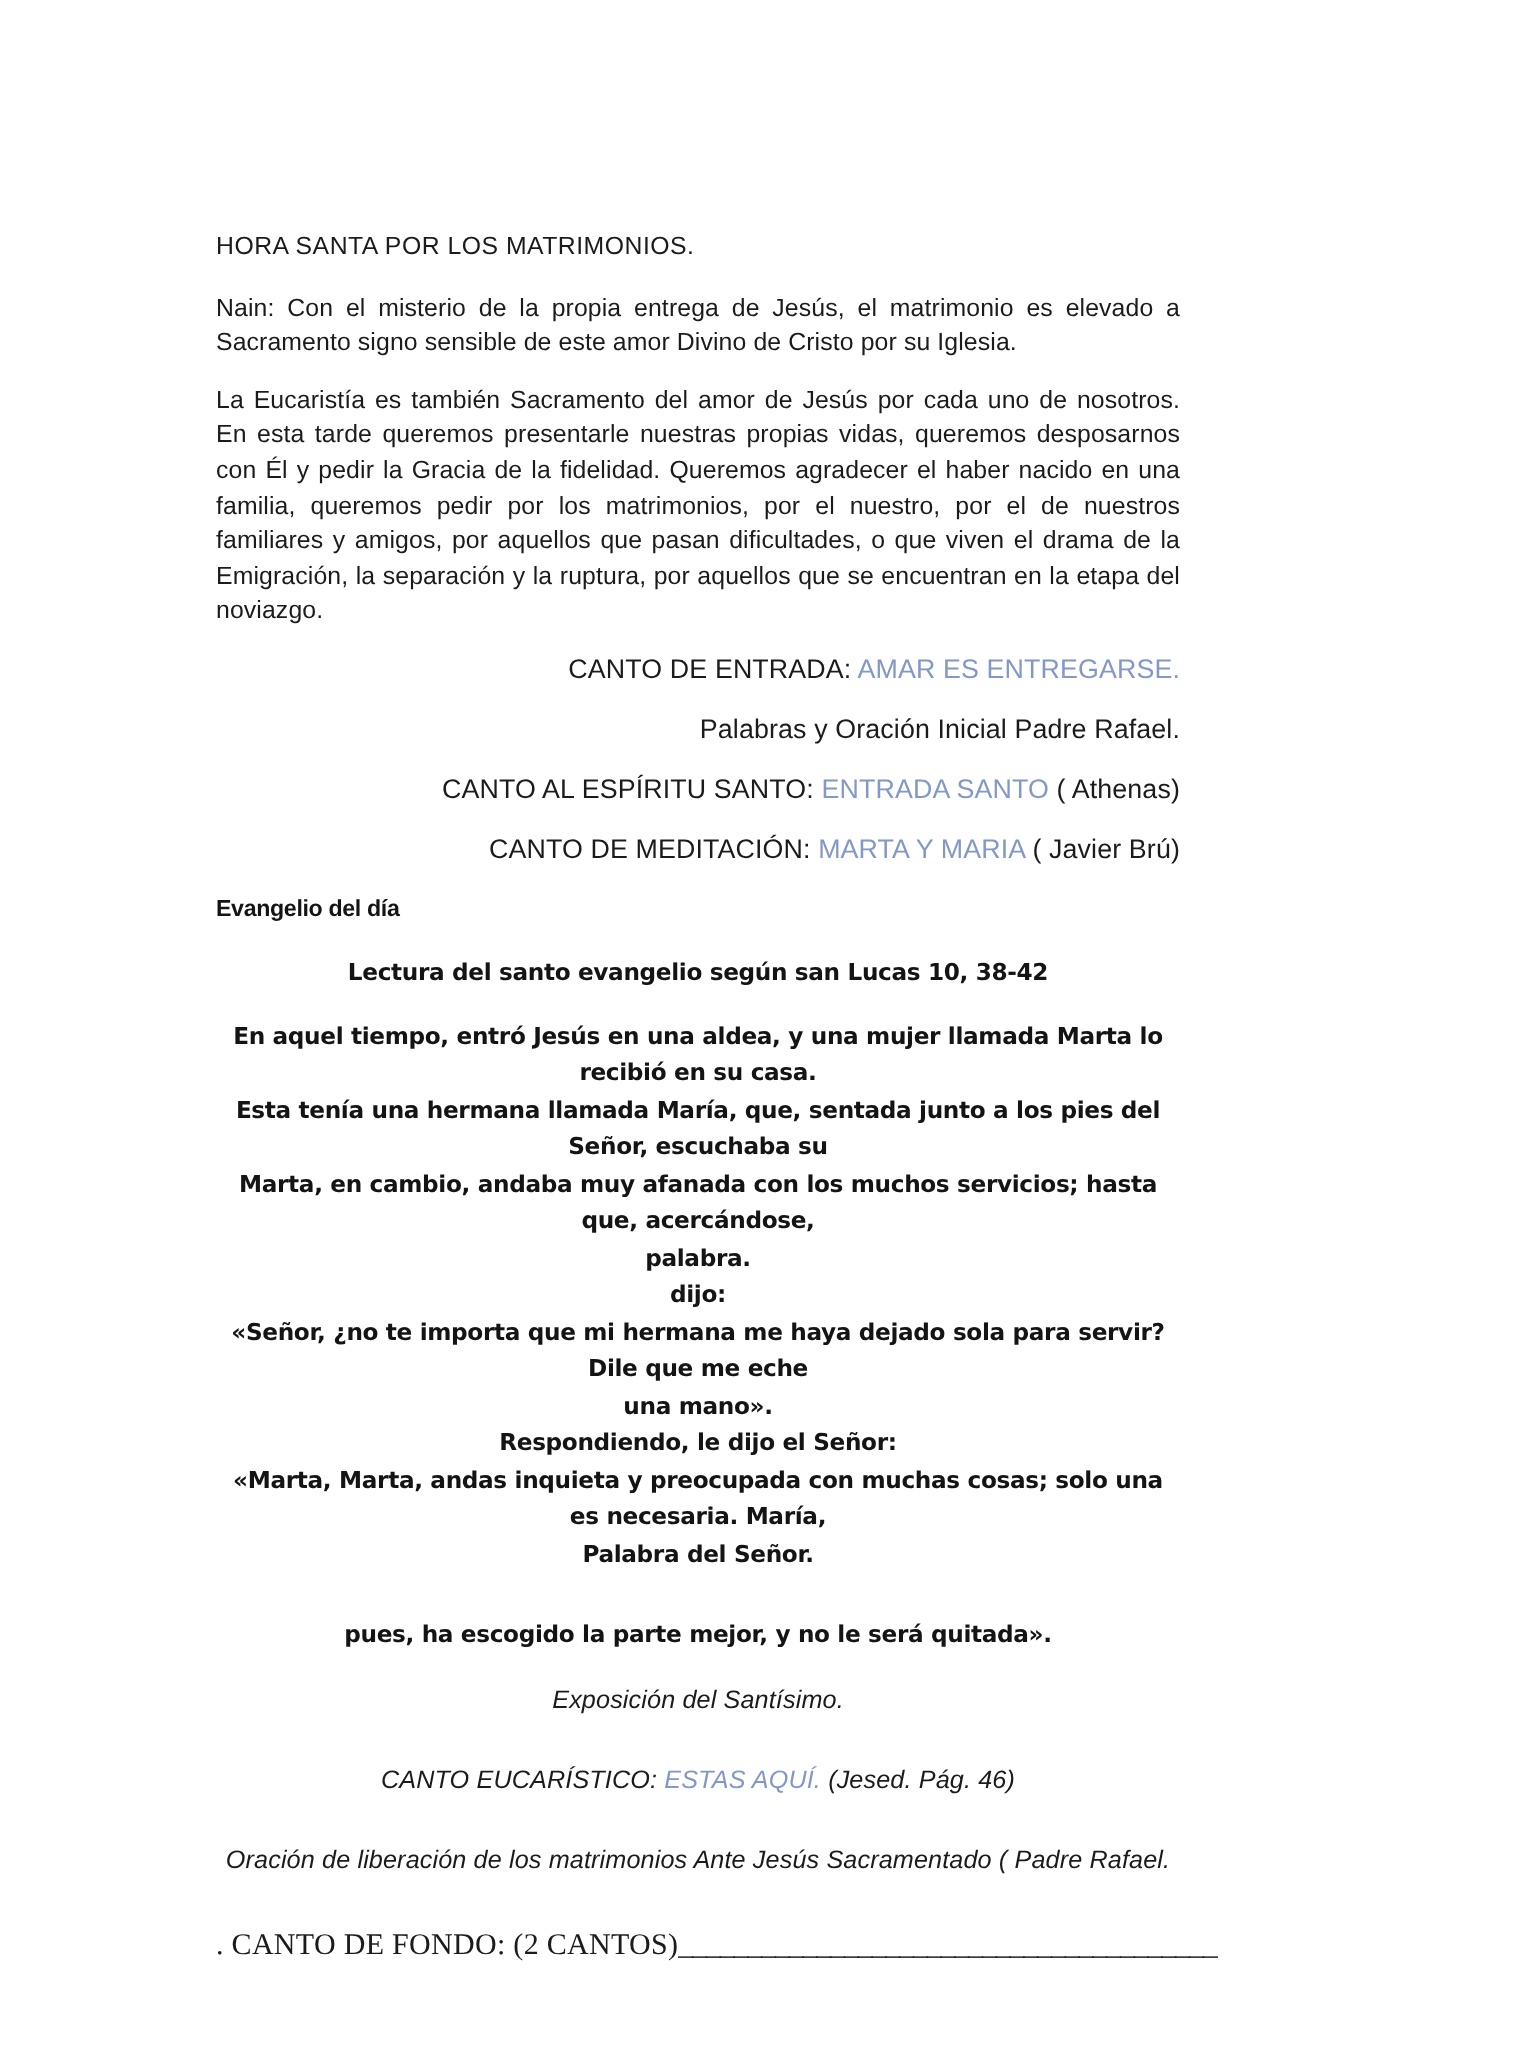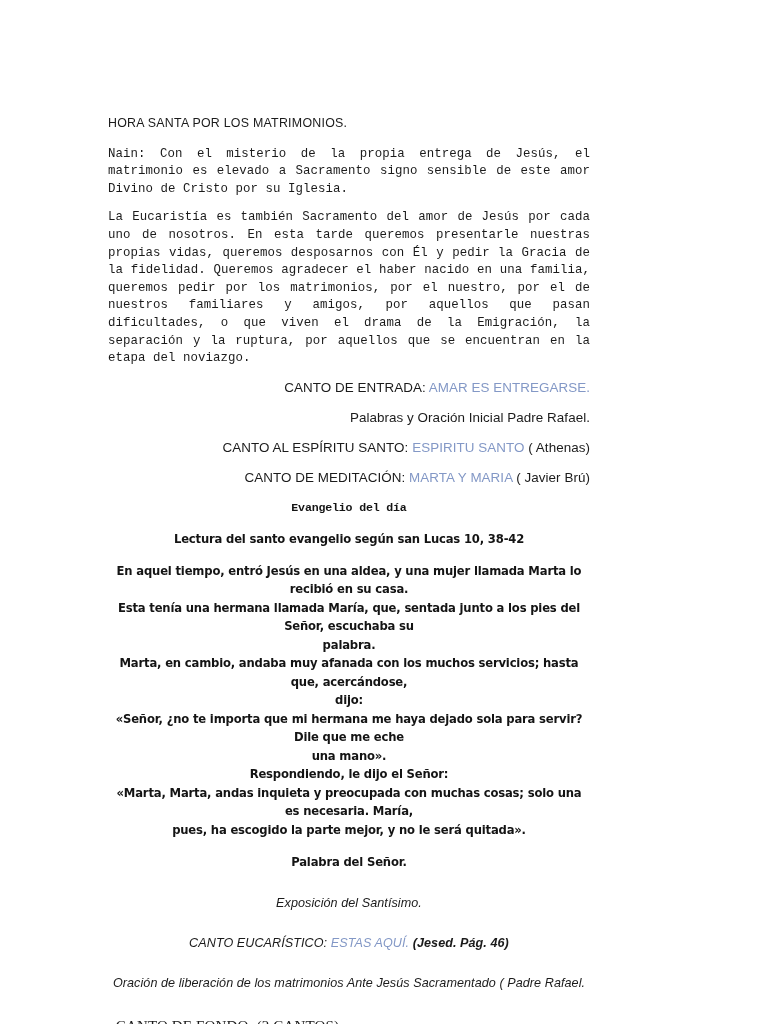--- a/index.html
+++ b/index.html
@@ -21,21 +21,21 @@
     position: relative;
     width: 660px;
     height: 1024px;
     background: #ffffff;
     box-sizing: border-box;
     padding: 115px 70px 0 108px;
   }
 
   
   .p {
-    font-family: Liberation Mono, monospace;
+    font-family: Liberation Sans, sans-serif;
     font-size: 12.4px;
     line-height: 17.6px;
     color: #1b1b1b;
     margin: 0 0 11px 0;
     text-align: justify;
     text-justify: inter-word;
     letter-spacing: 0.005em;
   }
 
   .title {
@@ -66,45 +66,44 @@
     font-family: "DejaVu Sans", sans-serif;
     font-size: 11.6px;
     line-height: 18.5px;
     font-weight: bold;
     color: #141414;
     margin: 0;
     text-align: center;
     letter-spacing: -0.015em;
   }
   .gosp-head {
-    font-family: Liberation Mono, monospace;
+    font-family: Liberation Sans, sans-serif;
     font-size: 11.6px;
     font-weight: bold;
     line-height: 18.5px;
     color: #141414;
     margin: 0 0 13px 0;
     letter-spacing: -0.015em;
-    text-align: center;
   }
   .gosp-gap   { margin-bottom: 13px; }
   .gosp-gap2  { margin-bottom: 14px; }
 
   
   .ital {
     font-family: "Liberation Sans", sans-serif;
     font-style: italic;
     font-size: 12.6px;
     line-height: 18px;
     color: #1b1b1b;
     margin: 0 0 22px 0;
     text-align: center;
     letter-spacing: 0.005em;
   }
   .ital-b {
-    font-weight: bold;
+    font-weight: normal;
   }
 
   
   .serif-line {
     font-family: "Liberation Serif", serif;
     font-size: 15px;
     line-height: 20px;
     color: #1b1b1b;
     margin: 0 0 24px 0;
     text-align: left;
@@ -130,46 +129,46 @@
 
   <div class="canto">
     <span>CANTO DE ENTRADA:</span>
     <span class="link">AMAR ES ENTREGARSE.</span>
   </div>
 
   <div class="canto">Palabras y Oración Inicial Padre Rafael.</div>
 
   <div class="canto">
     <span>CANTO AL ESPÍRITU SANTO:</span>
-    <span class="link">ESPIRITU SANTO</span>
+    <span class="link">ENTRADA SANTO</span>
     <span>( Athenas)</span>
   </div>
 
   <div class="canto">
     <span>CANTO DE MEDITACIÓN:</span>
     <span class="link">MARTA Y MARIA</span>
     <span>( Javier Brú)</span>
   </div>
 
   <div class="gosp-head">Evangelio del día</div>
 
   <div class="gosp gosp-gap">Lectura del santo evangelio según san Lucas 10, 38-42</div>
 
   <div class="gosp">En aquel tiempo, entró Jesús en una aldea, y una mujer llamada Marta lo recibió en su casa.</div>
   <div class="gosp">Esta tenía una hermana llamada María, que, sentada junto a los pies del Señor, escuchaba su</div>
+  <div class="gosp">Marta, en cambio, andaba muy afanada con los muchos servicios; hasta que, acercándose,</div>
   <div class="gosp">palabra.</div>
-  <div class="gosp">Marta, en cambio, andaba muy afanada con los muchos servicios; hasta que, acercándose,</div>
   <div class="gosp">dijo:</div>
   <div class="gosp">«Señor, ¿no te importa que mi hermana me haya dejado sola para servir? Dile que me eche</div>
   <div class="gosp">una mano».</div>
   <div class="gosp">Respondiendo, le dijo el Señor:</div>
   <div class="gosp">«Marta, Marta, andas inquieta y preocupada con muchas cosas; solo una es necesaria. María,</div>
+  <div class="gosp" style="margin-bottom:22px;">Palabra del Señor.</div>
+
   <div class="gosp gosp-gap2">pues, ha escogido la parte mejor, y no le será quitada».</div>
-
-  <div class="gosp" style="margin-bottom:22px;">Palabra del Señor.</div>
 
   <div class="ital">Exposición del Santísimo.</div>
 
   <div class="ital">
     <span>CANTO EUCARÍSTICO:</span>
     <span class="link">ESTAS AQUÍ.</span>
     <span class="ital-b">(Jesed. Pág. 46)</span>
   </div>
 
   <div class="ital" style="margin-bottom:24px;">Oración de liberación de los matrimonios Ante Jesús  Sacramentado ( Padre Rafael.</div>

